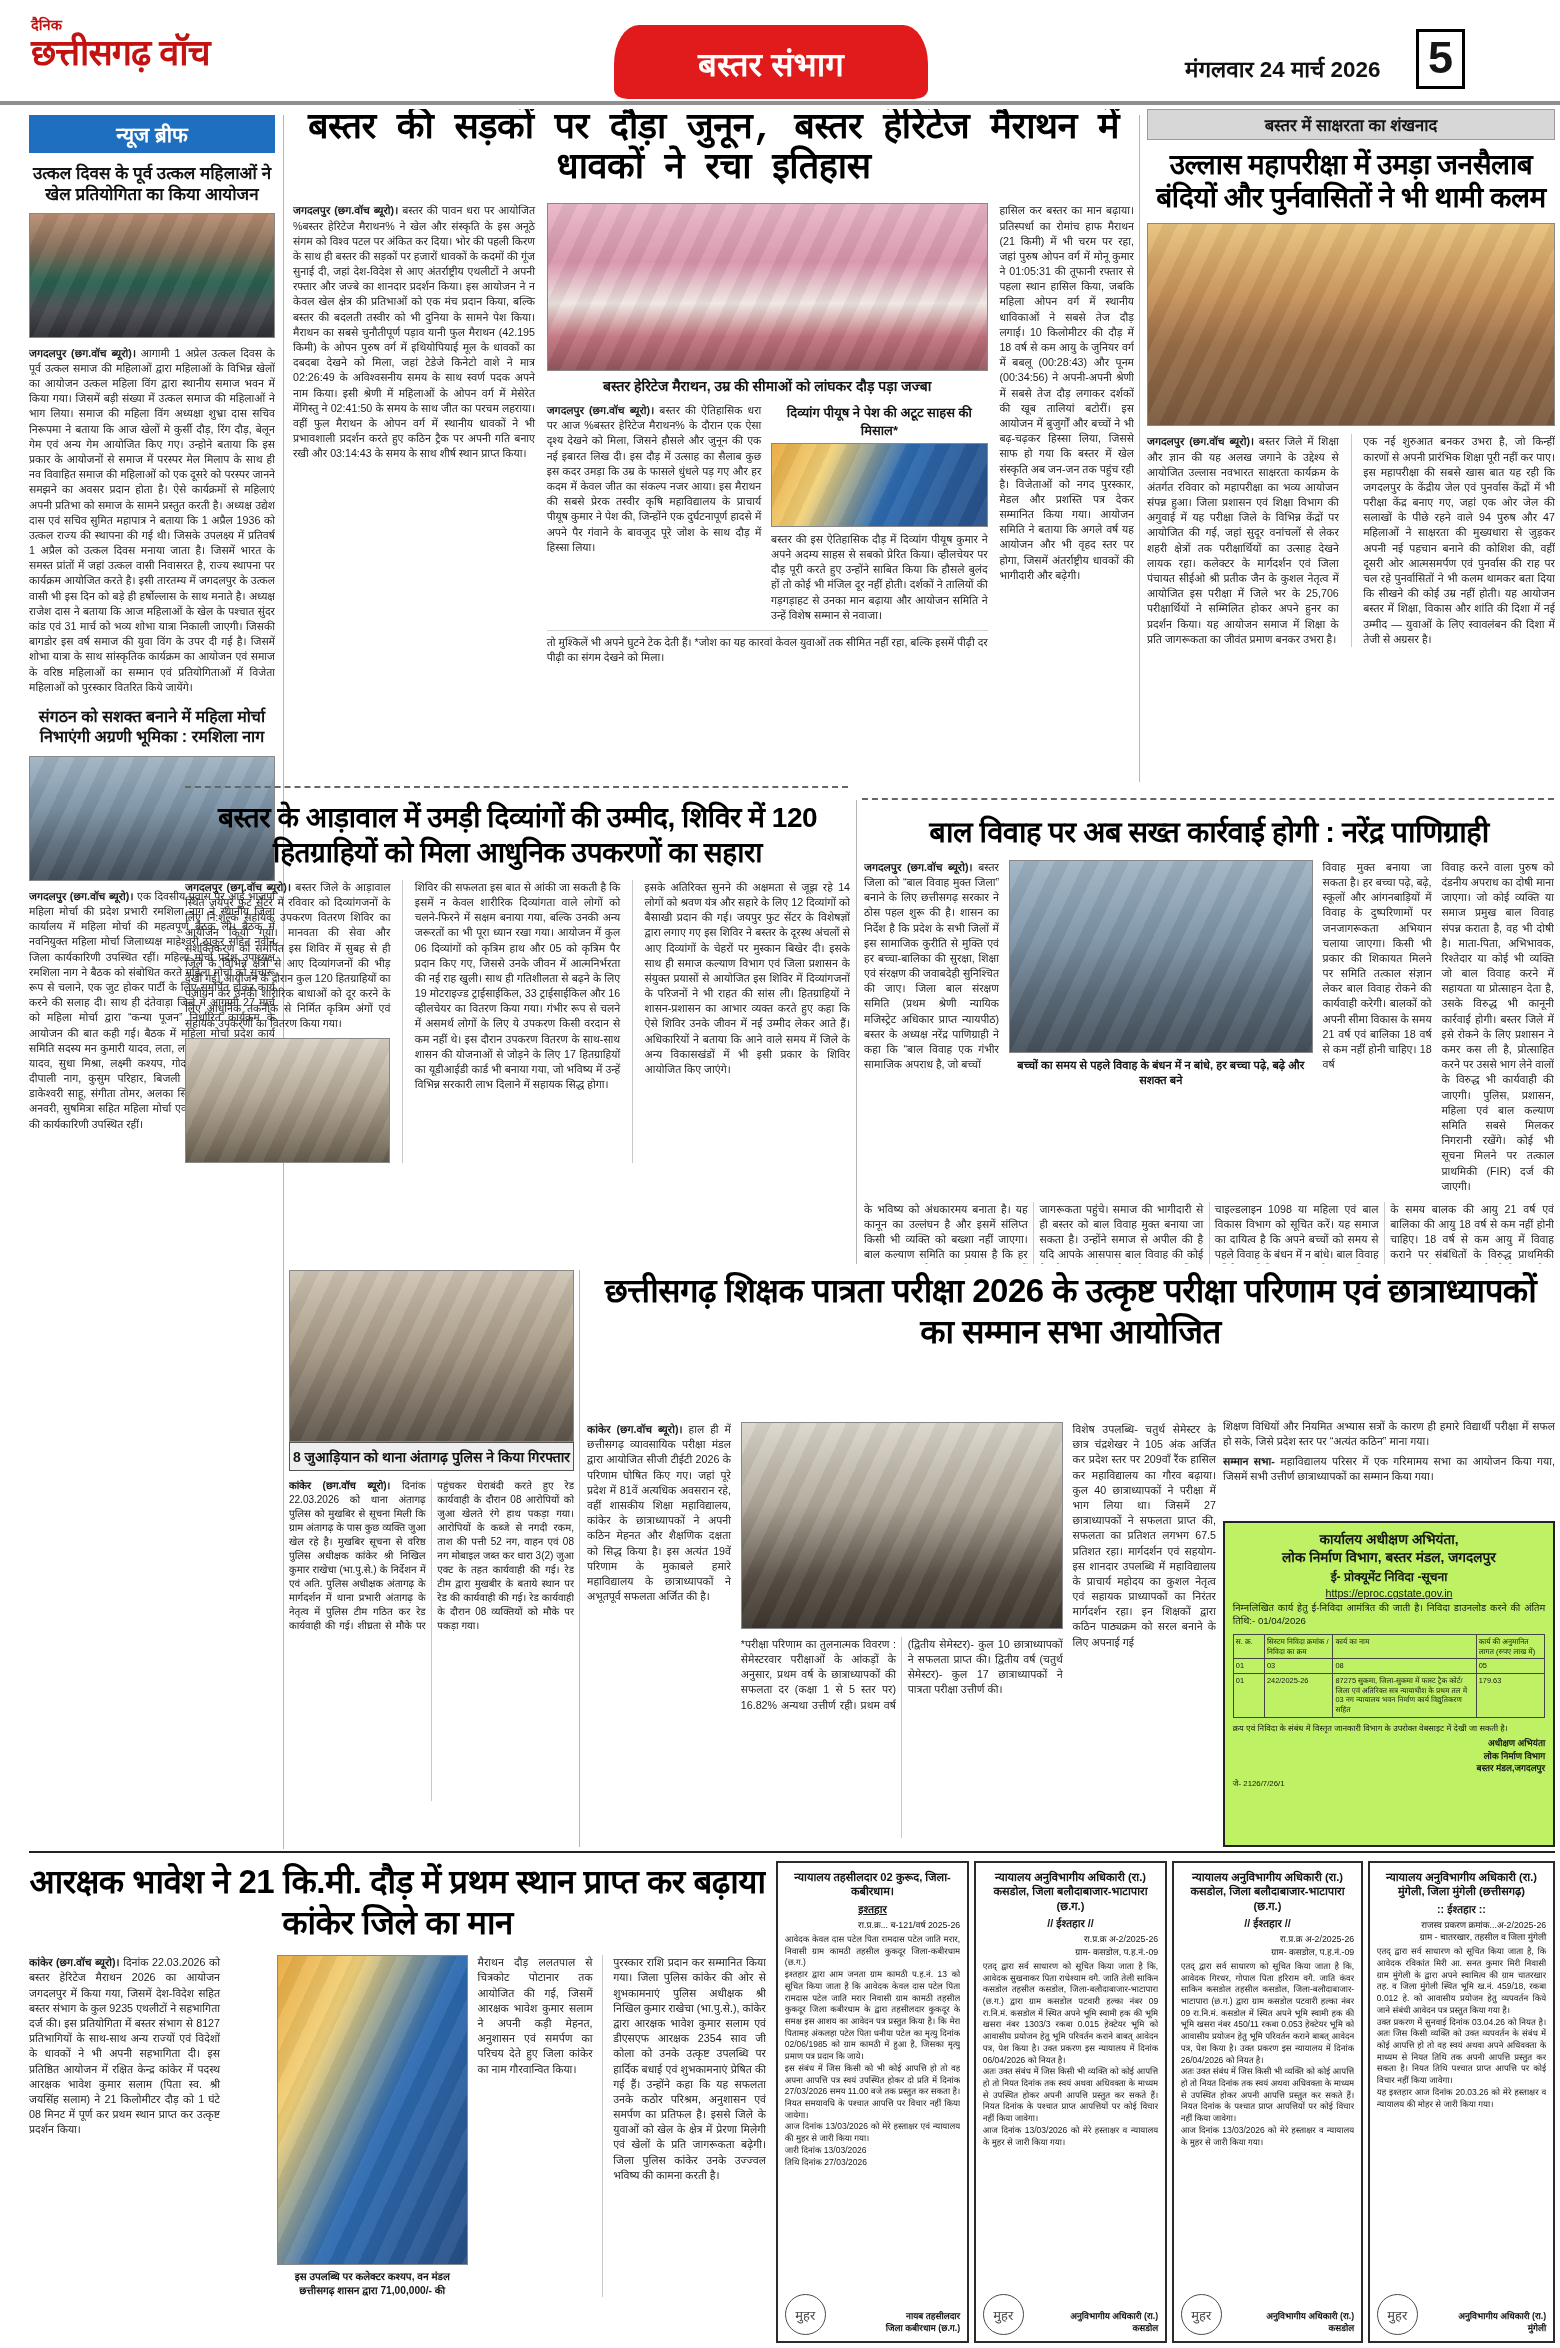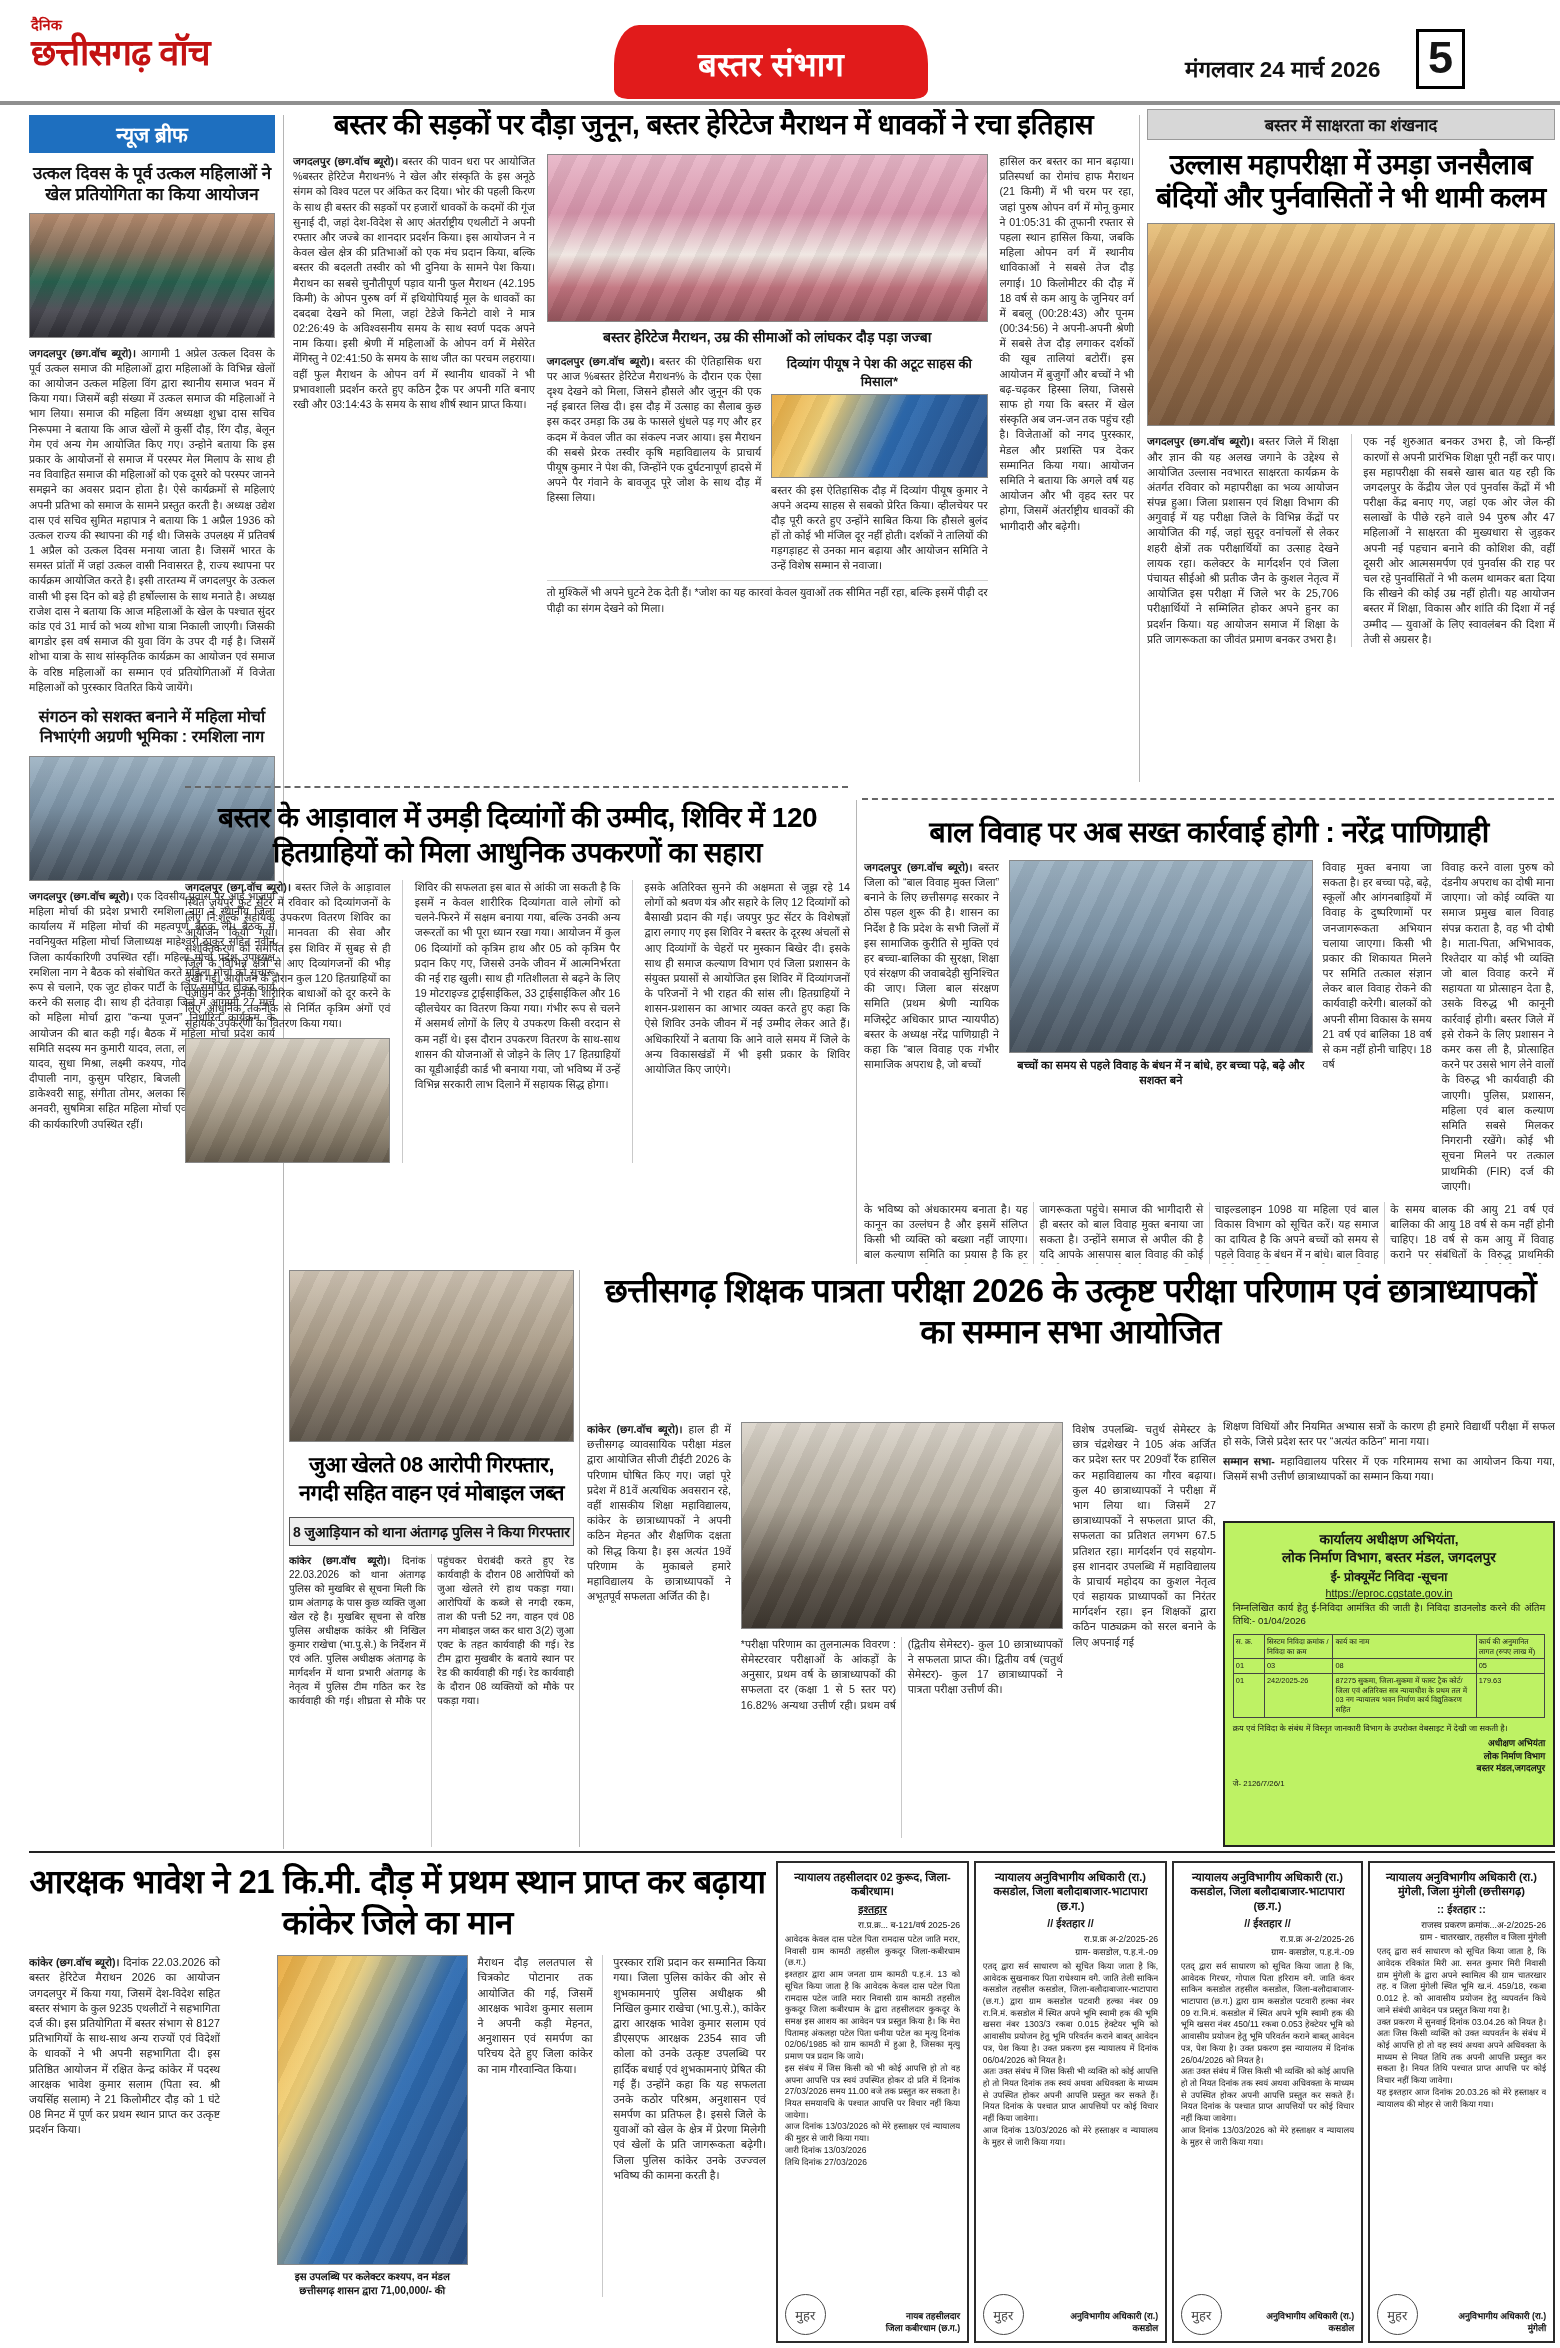--- a/index.html
+++ b/index.html
@@ -104,21 +104,21 @@
     <div class="brief-hl2">संगठन को सशक्त बनाने में महिला मोर्चा निभाएंगी अग्रणी भूमिका : रमशिला नाग</div>
     <div class="photo ph-meeting" style="height:125px;"></div>
     <div class="body-text" style="margin-top:7.8px;">
       <span class="lead">जगदलपुर (छग.वॉच ब्यूरो)।</span>
       <span>एक दिवसीय प्रवास पर आईं भाजपा महिला मोर्चा की प्रदेश प्रभारी रमशिला नाग ने स्थानीय जिला कार्यालय में महिला मोर्चा की महत्वपूर्ण बैठक ली। बैठक में नवनियुक्त महिला मोर्चा जिलाध्यक्ष माहेश्वरी ठाकुर सहित नवीन जिला कार्यकारिणी उपस्थित रहीं। महिला मोर्चा प्रदेश उपाध्यक्ष रमशिला नाग ने बैठक को संबोधित करते महिला मोर्चा को सुचारू रूप से चलाने, एक जुट होकर पार्टी के लिए समर्पित होकर कार्य करने की सलाह दी। साथ ही दंतेवाड़ा जिले में आगामी 27 मार्च को महिला मोर्चा द्वारा “कन्या पूजन” निर्धारित कार्यक्रम के आयोजन की बात कही गई। बैठक में महिला मोर्चा प्रदेश कार्य समिति सदस्य मन कुमारी यादव, लता, ललिता बघेल, राम कुमारी यादव, सुधा मिश्रा, लक्ष्मी कश्यप, गोदावरी साहू, मीना नाग, दीपाली नाग, कुसुम परिहार, बिजली बैध, मीना विश्वकर्मा, डाकेश्वरी साहू, संगीता तोमर, अलका सिंह, आरती पटेल, मिर्जा अनवरी, सुषमित्रा सहित महिला मोर्चा एवं जिले की महिला मोर्चा की कार्यकारिणी उपस्थित रहीं।</span>
     </div>
   </div>
   <div class="abs vrule" style="left:283px; top:115px; height:1734px;"></div>
 
   <div class="abs" style="left:293px; top:109px; width:841px; height:671px; overflow:hidden;">
-    <div class="hl" style="font-size:28px; line-height:1.12;">बस्तर की सड़कों पर दौड़ा जुनून, बस्तर हेरिटेज मैराथन में धावकों ने रचा इतिहास</div>
+    <div class="hl" style="font-size:36px; line-height:1.12;font-family:Liberation Mono, monospace;">बस्तर की सड़कों पर दौड़ा जुनून, बस्तर हेरिटेज मैराथन में धावकों ने रचा इतिहास</div>
     <div style="display:flex; gap:11.7px; margin-top:13.7px;">
       <div style="width:242px;">
         <div class="body-text">
           <span class="lead">जगदलपुर (छग.वॉच ब्यूरो)।</span>
           <span>बस्तर की पावन धरा पर आयोजित %बस्तर हेरिटेज मैराथन% ने खेल और संस्कृति के इस अनूठे संगम को विश्व पटल पर अंकित कर दिया। भोर की पहली किरण के साथ ही बस्तर की सड़कों पर हजारों धावकों के कदमों की गूंज सुनाई दी, जहां देश-विदेश से आए अंतर्राष्ट्रीय एथलीटों ने अपनी रफ्तार और जज्बे का शानदार प्रदर्शन किया। इस आयोजन ने न केवल खेल क्षेत्र की प्रतिभाओं को एक मंच प्रदान किया, बल्कि बस्तर की बदलती तस्वीर को भी दुनिया के सामने पेश किया। मैराथन का सबसे चुनौतीपूर्ण पड़ाव यानी फुल मैराथन (42.195 किमी) के ओपन पुरुष वर्ग में इथियोपियाई मूल के धावकों का दबदबा देखने को मिला, जहां टेडेजे किनेटो वाशे ने मात्र 02:26:49 के अविश्वसनीय समय के साथ स्वर्ण पदक अपने नाम किया। इसी श्रेणी में महिलाओं के ओपन वर्ग में मेसेरेत मेंगिस्तु ने 02:41:50 के समय के साथ जीत का परचम लहराया। वहीं फुल मैराथन के ओपन वर्ग में स्थानीय धावकों ने भी प्रभावशाली प्रदर्शन करते हुए कठिन ट्रैक पर अपनी गति बनाए रखी और 03:14:43 के समय के साथ शीर्ष स्थान प्राप्त किया।</span>
         </div>
       </div>
       <div style="width:441px;">
         <div class="photo ph-marathon" style="height:168px;"></div>
         <div class="caption" style="margin:4.9px 0 7.8px;">बस्तर हेरिटेज मैराथन, उम्र की सीमाओं को लांघकर दौड़ पड़ा जज्बा</div>
@@ -184,21 +184,20 @@
         <div class="caption" style="font-size:11.2px; margin-top:3.9px;">बच्चों का समय से पहले विवाह के बंधन में न बांधे, हर बच्चा पढ़े, बढ़े और सशक्त बने</div>
       </div>
       <div style="width:109px;" class="body-text">विवाह मुक्त बनाया जा सकता है। हर बच्चा पढ़े, बढ़े, स्कूलों और आंगनबाड़ियों में विवाह के दुष्परिणामों पर जनजागरूकता अभियान चलाया जाएगा। किसी भी प्रकार की शिकायत मिलने पर समिति तत्काल संज्ञान लेकर बाल विवाह रोकने की कार्यवाही करेगी। बालकों को अपनी सीमा विकास के समय 21 वर्ष एवं बालिका 18 वर्ष से कम नहीं होनी चाहिए। 18 वर्ष</div>
       <div style="flex:1;" class="body-text">विवाह करने वाला पुरुष को दंडनीय अपराध का दोषी माना जाएगा। जो कोई व्यक्ति या समाज प्रमुख बाल विवाह संपन्न कराता है, वह भी दोषी है। माता-पिता, अभिभावक, रिश्तेदार या कोई भी व्यक्ति जो बाल विवाह करने में सहायता या प्रोत्साहन देता है, उसके विरुद्ध भी कानूनी कार्रवाई होगी। बस्तर जिले में इसे रोकने के लिए प्रशासन ने कमर कस ली है, प्रोत्साहित करने पर उससे भाग लेने वालों के विरुद्ध भी कार्यवाही की जाएगी। पुलिस, प्रशासन, महिला एवं बाल कल्याण समिति सबसे मिलकर निगरानी रखेंगे। कोई भी सूचना मिलने पर तत्काल प्राथमिकी (FIR) दर्ज की जाएगी।</div>
     </div>
     <div class="cols4 body-text" style="margin-top:7.8px; height:127px; overflow:hidden;">के भविष्य को अंधकारमय बनाता है। यह कानून का उल्लंघन है और इसमें संलिप्त किसी भी व्यक्ति को बख्शा नहीं जाएगा। बाल कल्याण समिति का प्रयास है कि हर पंचायत, हर मोहल्ला और हर गांव में जागरूकता पहुंचे। समाज की भागीदारी से ही बस्तर को बाल विवाह मुक्त बनाया जा सकता है। उन्होंने समाज से अपील की है यदि आपके आसपास बाल विवाह की कोई तैयारी या संदेह हो, तो तुरंत पुलिस, चाइल्डलाइन 1098 या महिला एवं बाल विकास विभाग को सूचित करें। यह समाज का दायित्व है कि अपने बच्चों को समय से पहले विवाह के बंधन में न बांधे। बाल विवाह प्रतिषेध अधिनियम, 2006 के तहत विवाह के समय बालक की आयु 21 वर्ष एवं बालिका की आयु 18 वर्ष से कम नहीं होनी चाहिए। 18 वर्ष से कम आयु में विवाह कराने पर संबंधितों के विरुद्ध प्राथमिकी (FIR) दर्ज कर सख्त कार्रवाई की जाएगी।</div>
   </div>
 
   <div class="abs" style="left:289px; top:1270px; width:285px; height:577px; overflow:hidden;">
     <div class="photo ph-men" style="height:172px;"></div>
-    <div class="hl" style="font-size:21.5px; line-height:1.3; margin:9.8px 0;">जुआ खेलते 08 आरोपी गिरफ्तार, नगदी सहित वाहन एवं मोबाइल जब्त</div>
     <div class="subbar">8 जुआड़ियान को थाना अंतागढ़ पुलिस ने किया गिरफ्तार</div>
     <div class="cols2 small-text" style="margin-top:7.8px; height:322px; overflow:hidden;">
       <span class="lead" style="font-weight:bold;">कांकेर (छग.वॉच ब्यूरो)।</span>
       <span>दिनांक 22.03.2026 को थाना अंतागढ़ पुलिस को मुखबिर से सूचना मिली कि ग्राम अंतागढ़ के पास कुछ व्यक्ति जुआ खेल रहे है। मुखबिर सूचना से वरिष्ठ पुलिस अधीक्षक कांकेर श्री निखिल कुमार राखेचा (भा.पु.से.) के निर्देशन में एवं अति. पुलिस अधीक्षक अंतागढ़ के मार्गदर्शन में थाना प्रभारी अंतागढ़ के नेतृत्व में पुलिस टीम गठित कर रेड कार्यवाही की गई। शीघ्रता से मौके पर पहुंचकर घेराबंदी करते हुए रेड कार्यवाही के दौरान 08 आरोपियों को जुआ खेलते रंगे हाथ पकड़ा गया। आरोपियों के कब्जे से नगदी रकम, ताश की पत्ती 52 नग, वाहन एवं 08 नग मोबाइल जब्त कर धारा 3(2) जुआ एक्ट के तहत कार्यवाही की गई। रेड टीम द्वारा मुखबीर के बताये स्थान पर रेड की कार्यवाही की गई। रेड कार्यवाही के दौरान 08 व्यक्तियों को मौके पर पकड़ा गया।</span>
     </div>
   </div>
   <div class="abs vrule" style="left:579px; top:1270px; height:577px;"></div>
 
   <div class="abs" style="left:587px; top:1270px; width:967px; height:146px; overflow:hidden;">
     <div class="hl" style="font-size:33px; line-height:1.25;">छत्तीसगढ़ शिक्षक पात्रता परीक्षा 2026 के उत्कृष्ट परीक्षा परिणाम एवं छात्राध्यापकों का सम्मान सभा आयोजित</div>

